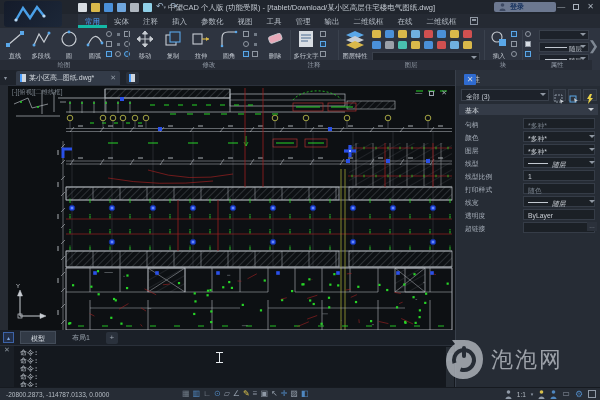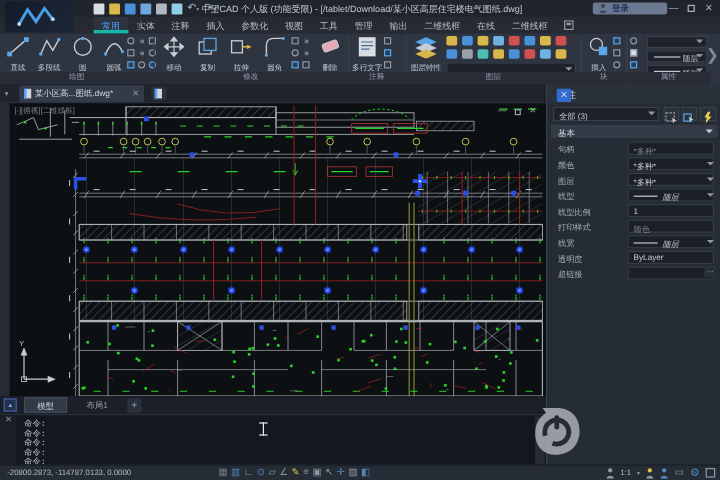--- a/index.html
+++ b/index.html
@@ -1102,13 +1102,14 @@
     <span class="hbtn">…</span>
   </div>
 </div>
 
 <div id="watermark">
   <svg width="42" height="44">
     <path d="M21,2 C33,2 40,10 40,21 C40,33 32,41 20,41 C10,41 3,34 3,23 C3,16 6,10 12,6 L9,2 Z" fill="#b0b5bc"></path>
     <circle cx="21" cy="22" r="10" fill="none" stroke="#262c35" stroke-width="4" stroke-dasharray="40,9" transform="rotate(-120 21 22)"></circle>
     <rect x="19" y="8" width="4" height="12" rx="2" fill="#262c35"></rect>
   </svg>
+  <span id="wmtext">泡泡网</span>
 </div>
 
 </body></html>

